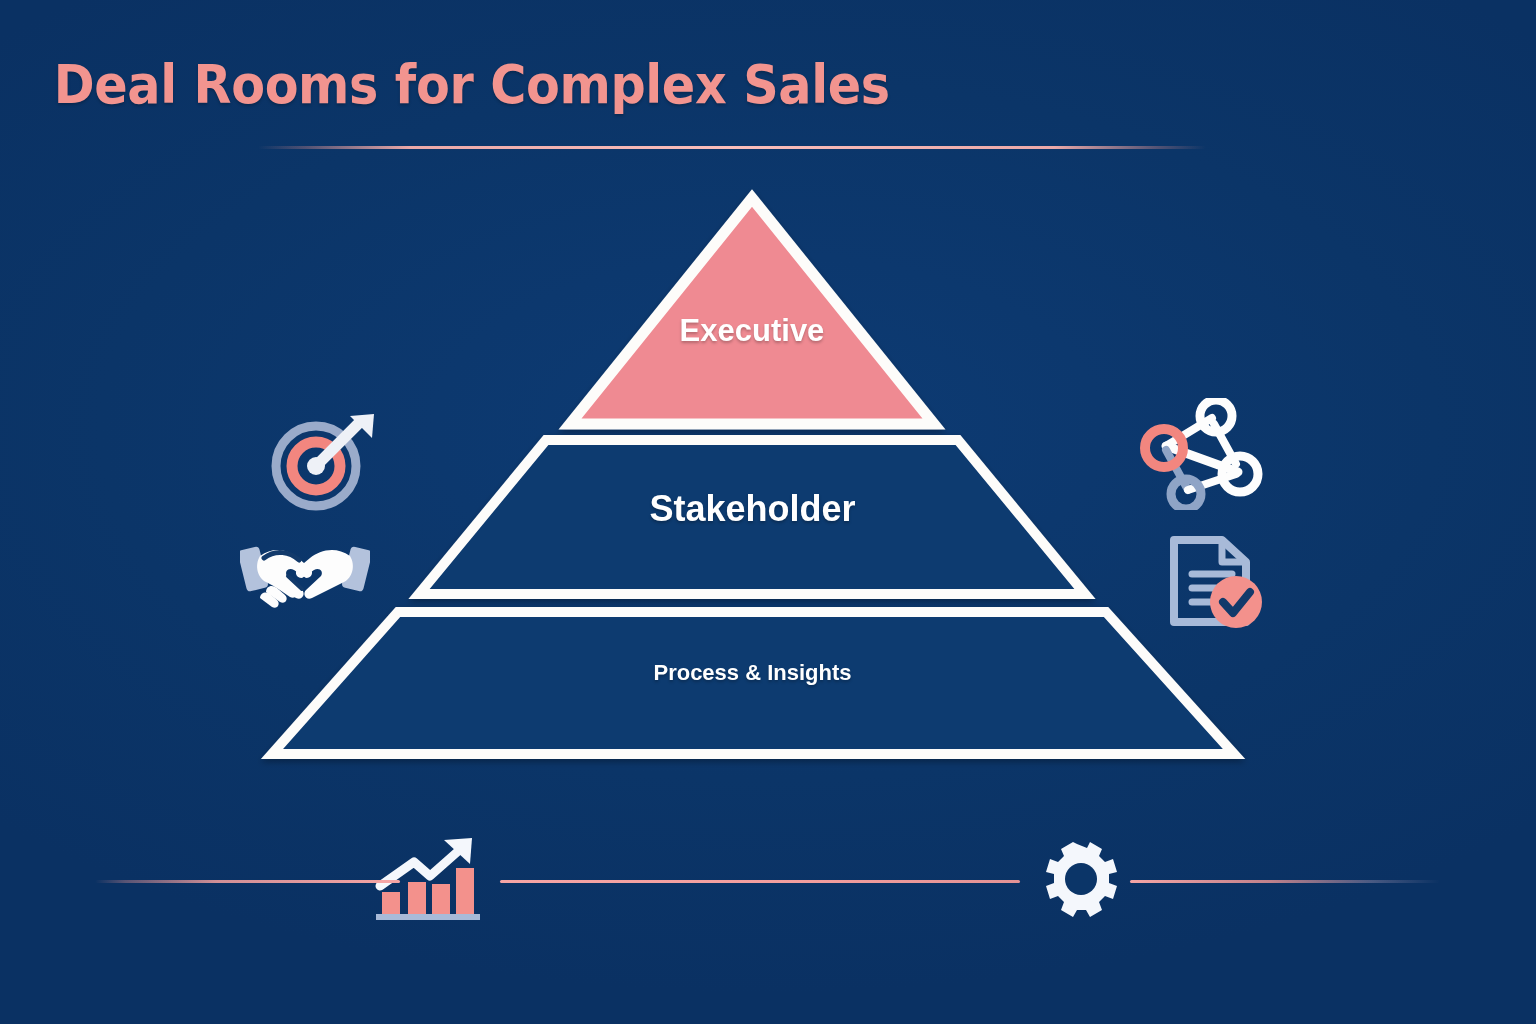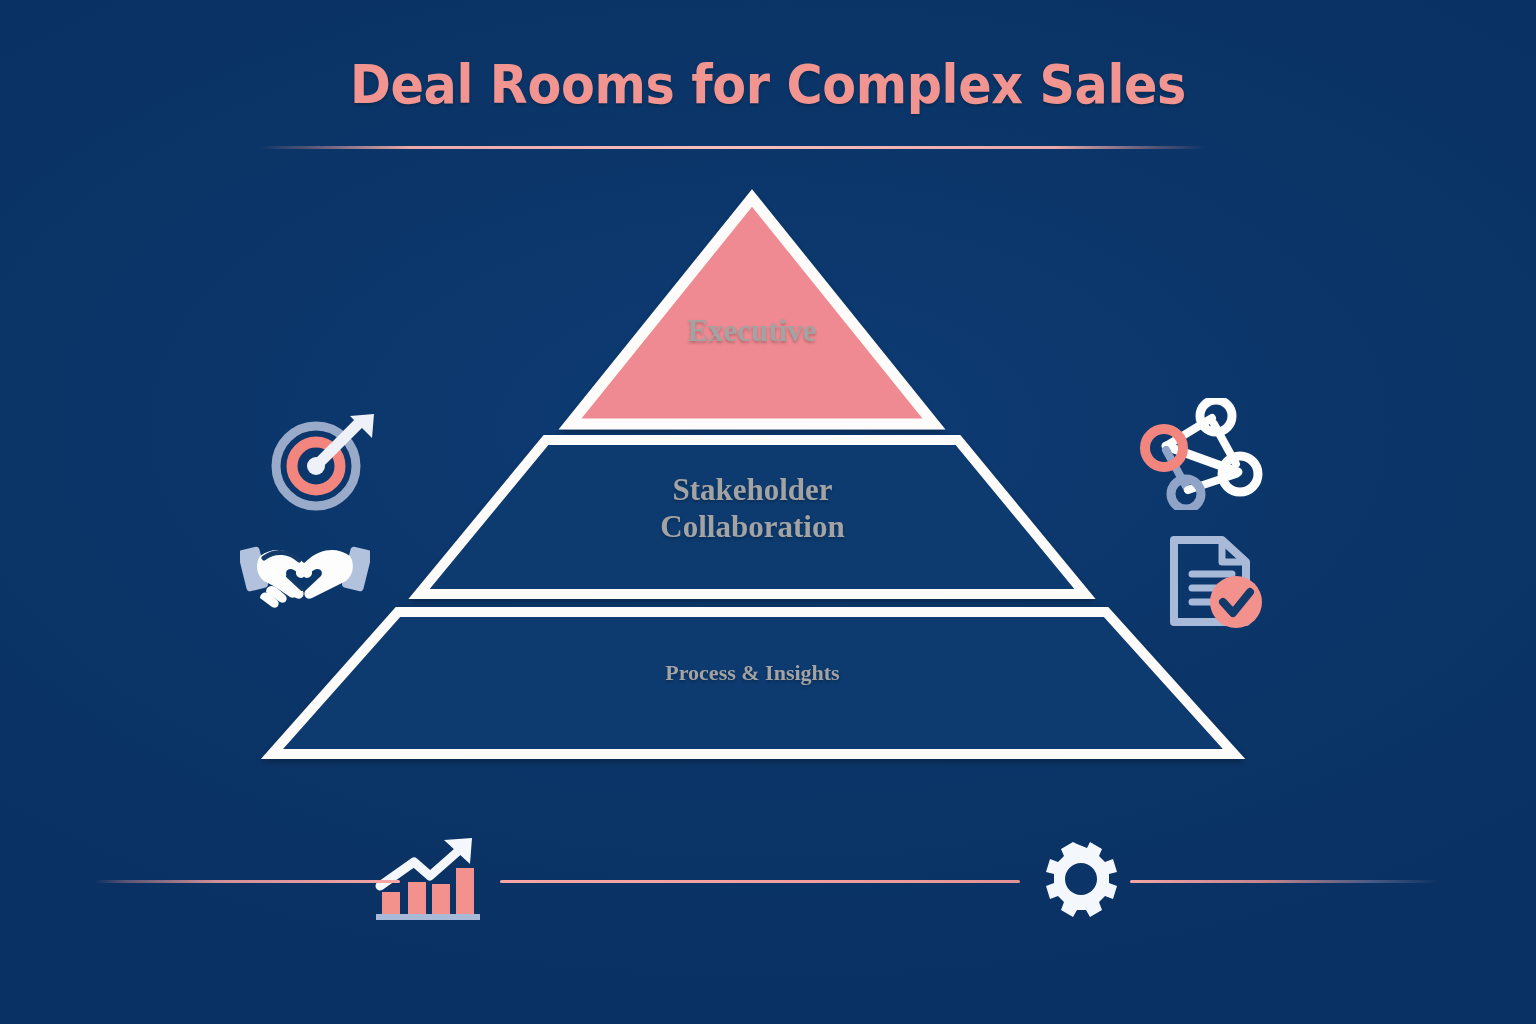--- a/index.html
+++ b/index.html
@@ -11,21 +11,21 @@
   body {
     background:#0b3568;
     background-image:
       radial-gradient(ellipse 70% 55% at 50% 42%, #0d3b74 0%, #0b3568 62%, #0a3163 100%);
     position:relative;
   }
 
   
   #title-block{
     position:absolute; left:0; top:58px; width:1536px;
-    text-align:center;
+    text-align:left;
   }
   #page-title{
     font-family:"DejaVu Sans", sans-serif;
     font-weight:bold;
     font-size:53px;
     letter-spacing:-0.4px;
     color:#f2948f;
     line-height:1.02;
     text-shadow:0 2px 3px rgba(0,0,0,0.22);
     transform:scaleX(0.93);
@@ -49,33 +49,33 @@
   #pyramid{
     position:absolute; left:0; top:0;
     width:1536px; height:1024px;
     pointer-events:none;
   }
   #pyramid svg{ display:block; }
 
   .tier-label{
     position:absolute;
     text-align:center;
-    font-family:Liberation Serif, serif;
+    font-family:Liberation Sans, sans-serif;
     font-weight:bold;
-    color:#a3a3a3;
+    color:#ffffff;
     line-height:1.18;
     text-shadow:0 2px 3px rgba(0,0,0,0.25);
   }
   #tier1-label{
     left:612px; top:313px; width:280px;
     font-size:31px;
   }
   #tier2-label{
-    left:560px; top:472px; width:385px;
-    font-size:31px;
+    left:560px; top:488px; width:385px;
+    font-size:36px;
   }
   #tier3-label{
     left:490px; top:660px; width:525px;
     font-size:22px;
   }
 
   
   .icon-slot{
     position:absolute;
     display:flex; align-items:center; justify-content:center;
@@ -146,21 +146,20 @@
       <polygon points="398,612 1106,612 1234,754 272,754" fill="#0c3a70" stroke="#fdfcfa" stroke-width="10" stroke-linejoin="miter" filter="url(#soft)"></polygon>
     </g>
   </svg>
 </div>
 
 <div class="tier-label" id="tier1-label">
   <div>Executive</div>
 </div>
 <div class="tier-label" id="tier2-label">
   <div>Stakeholder</div>
-  <div>Collaboration</div>
 </div>
 <div class="tier-label" id="tier3-label">
   <div>Process &amp; Insights</div>
 </div>
 
 <div class="icon-slot" id="icon-target">
   <svg width="116" height="104" viewBox="0 0 116 104" xmlns="http://www.w3.org/2000/svg">
     <circle cx="54" cy="54" r="40" fill="none" stroke="#9aabca" stroke-width="9"></circle>
     <circle cx="54" cy="54" r="24" fill="none" stroke="#f2867f" stroke-width="11"></circle>
     <circle cx="54" cy="54" r="9" fill="#eef1f7"></circle>

